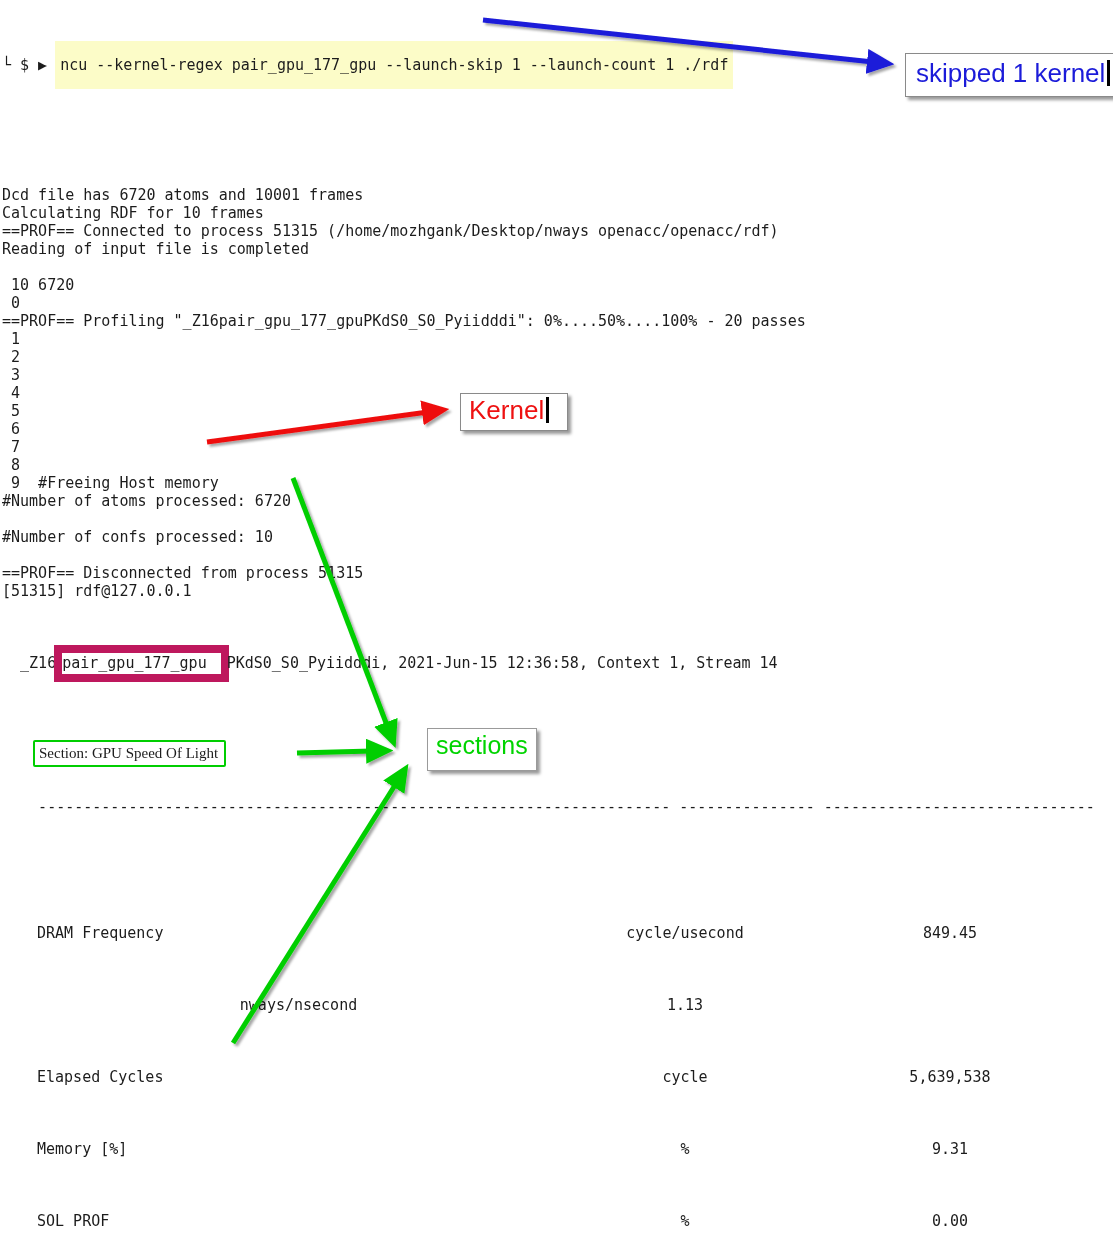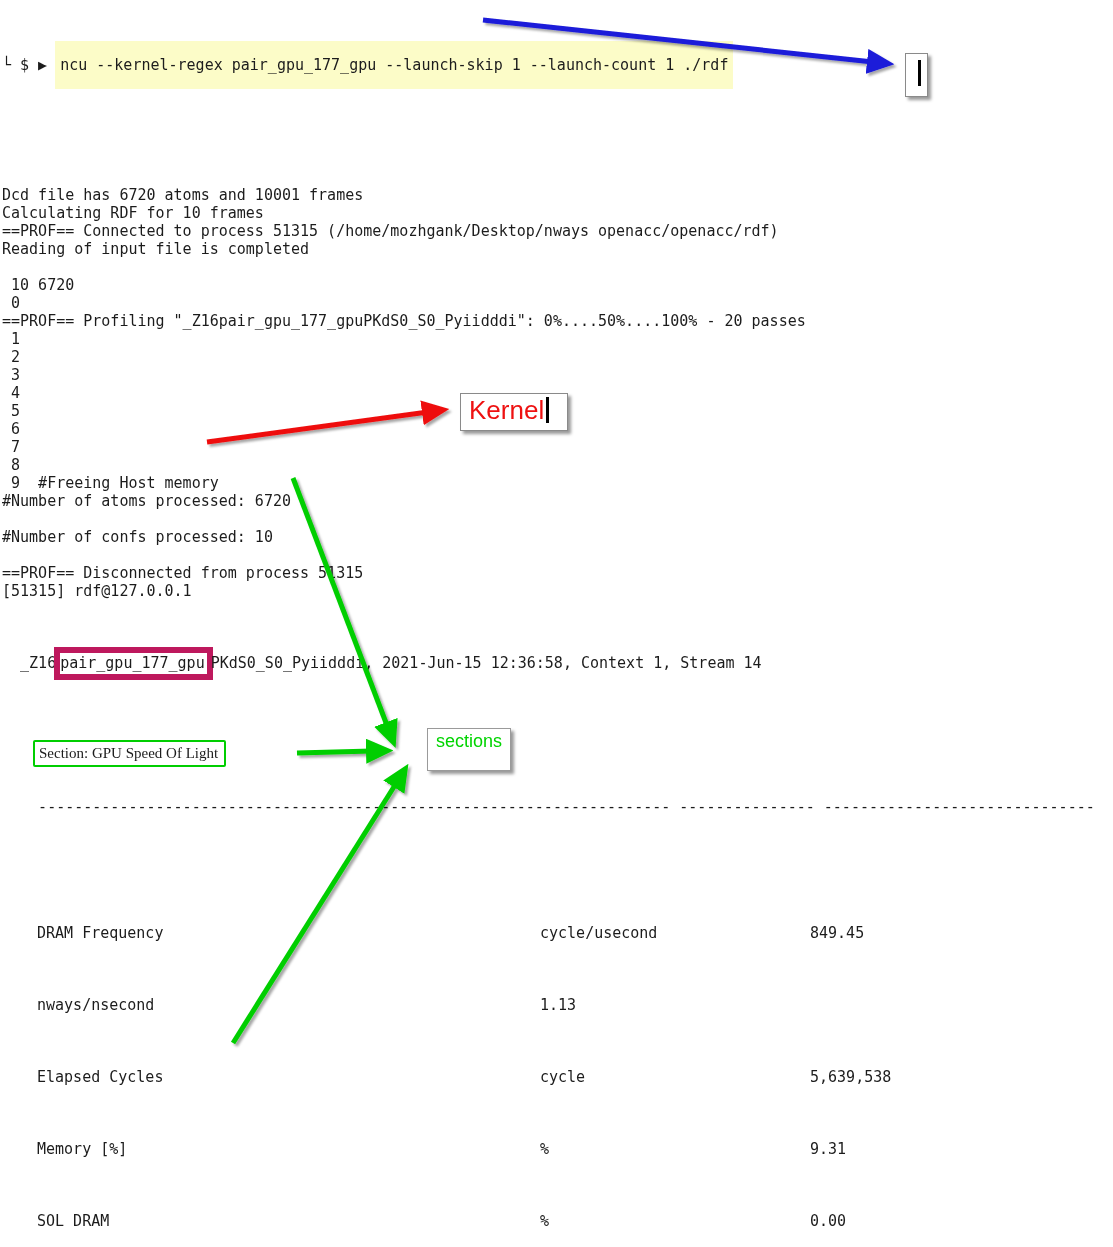--- a/index.html
+++ b/index.html
@@ -6,36 +6,36 @@
   body{width:1113px;height:1247px;position:relative;overflow:hidden;}
   .term{
     position:absolute;left:0;top:0;width:1113px;
     font-family:"DejaVu Sans Mono",monospace;
     font-size:15px;line-height:18px;color:#1c1c1c;
     white-space:pre;padding:2px 0 0 2px;z-index:1;
   }
   .line{height:18px;}
   .hl{background:#fcfcc8;padding:15px 5px;margin-left:8px;margin-top:40px;}
   .promptline{height:18px;margin-bottom:4px;}
-  .redbox{display:inline;border:6px solid #be185d;padding:1px 2px 2px 0;margin:8px -2px;}
+  .redbox{display:inline;border:8px solid #be185d;padding:1px 14px 2px 0;margin:8px -2px;}
   .sectline{height:18px;position:relative;}
   .smallbox{display:inline-block;border:2px solid #00ce00;border-radius:2px;
     padding:2px 6px 3px 4px;margin:-4px 0 -4px 31px;background:transparent;font-family:Liberation Serif, serif;}
   .mrows{margin-left:35px;width:1053px;}
-  .mrow{display:grid;grid-template-columns:1fr 250px 280px;height:18px;gap:20px;}
-  .munit,.mval{text-align:left;}
+  .mrow{display:grid;grid-template-columns:1fr 250px 280px;height:18px;}
+  .munit,.mval{text-align:center;}
   .overlay{position:absolute;left:0;top:0;z-index:5;pointer-events:none;}
   .callout{
     position:absolute;background:#fff;border:1px solid #8a8a8a;
     box-shadow:3px 3px 3px rgba(0,0,0,0.40);
     font-family:"Liberation Sans",sans-serif;z-index:6;white-space:nowrap;
   }
   .callout-skipped{left:905px;top:53px;font-size:26px;color:#1b1bd9;padding:4px 6px 7px 10px;}
   .callout-kernel{left:460px;top:393px;font-size:26px;color:#ee1111;padding:1px 18px 4px 8px;}
-  .callout-sections{left:427px;top:728px;font-size:18px;color:#00d400;padding:2px 8px 18px 8px;border-color:#9a9a9a;}
+  .callout-sections{left:427px;top:728px;font-size:25px;color:#00d400;padding:2px 8px 10px 8px;border-color:#9a9a9a;}
   .cursor{display:inline-block;width:3px;height:26px;background:#000;vertical-align:-4px;margin-left:2px;}
 </style>
 </head>
 <body>
 
 <div class="term">
 
   <div class="line promptline"><span>└ $ ▶</span><span class="hl">ncu --kernel-regex pair_gpu_177_gpu --launch-skip 1 --launch-count 1 ./rdf</span></div>
 
   <div>
@@ -67,21 +67,21 @@
         <span class="mval">5,639,538</span>
       </div>
     
       <div class="mrow">
         <span class="mname">Memory [%]</span>
         <span class="munit">%</span>
         <span class="mval">9.31</span>
       </div>
     
       <div class="mrow">
-        <span class="mname">SOL DRAM</span>
+        <span class="mname">SOL PROF</span>
         <span class="munit">%</span>
         <span class="mval">0.00</span>
       </div>
     
       
     
       
     
       
     
@@ -125,17 +125,17 @@
   </defs>
   <g filter="url(#ds)">
     <line x1="483" y1="20" x2="873" y2="62" stroke="#1b1bd9" stroke-width="5" marker-end="url(#ah-blue)"></line>
     <line x1="207" y1="442" x2="428" y2="412" stroke="#ee1111" stroke-width="5" marker-end="url(#ah-red)"></line>
     <line x1="293" y1="478" x2="388" y2="728" stroke="#00ce00" stroke-width="5" marker-end="url(#ah-green)"></line>
     <line x1="297" y1="753" x2="372" y2="751" stroke="#00ce00" stroke-width="5" marker-end="url(#ah-green)"></line>
     <line x1="233" y1="1043" x2="397" y2="782" stroke="#00ce00" stroke-width="5" marker-end="url(#ah-green)"></line>
   </g>
 </svg>
 
-<div class="callout callout-skipped"><span class="cursor"></span></div>
+<div class="callout callout-skipped"><span>skipped 1 kernel</span><span class="cursor"></span></div>
 
 <div class="callout callout-kernel"><span>Kernel</span><span class="cursor"></span></div>
 
 <div class="callout callout-sections"><span>sections</span></div>
 
 </body></html>

